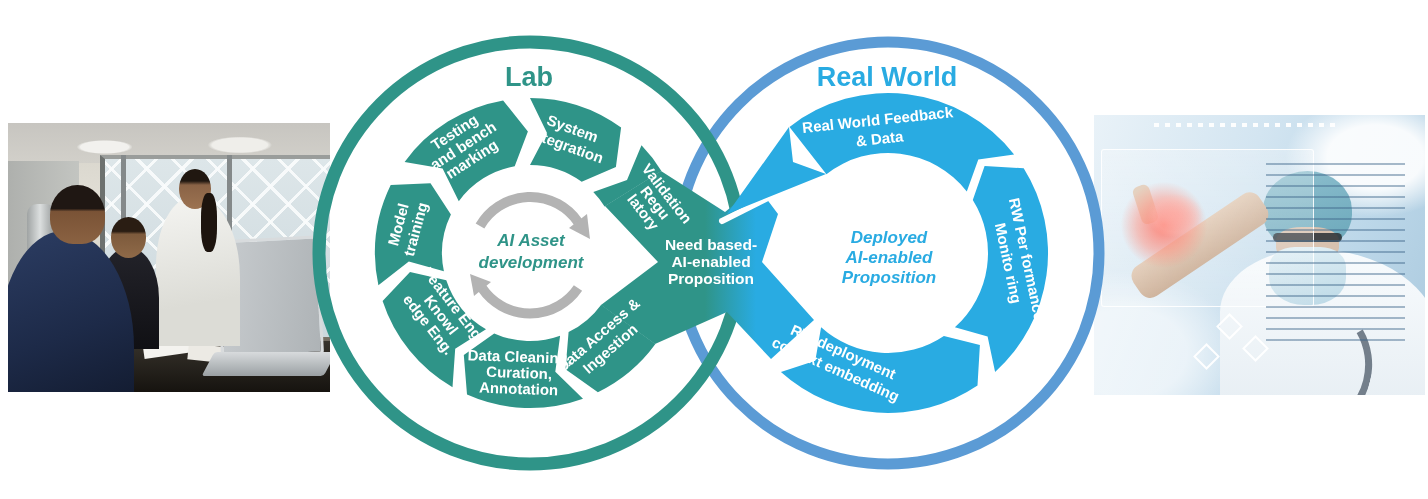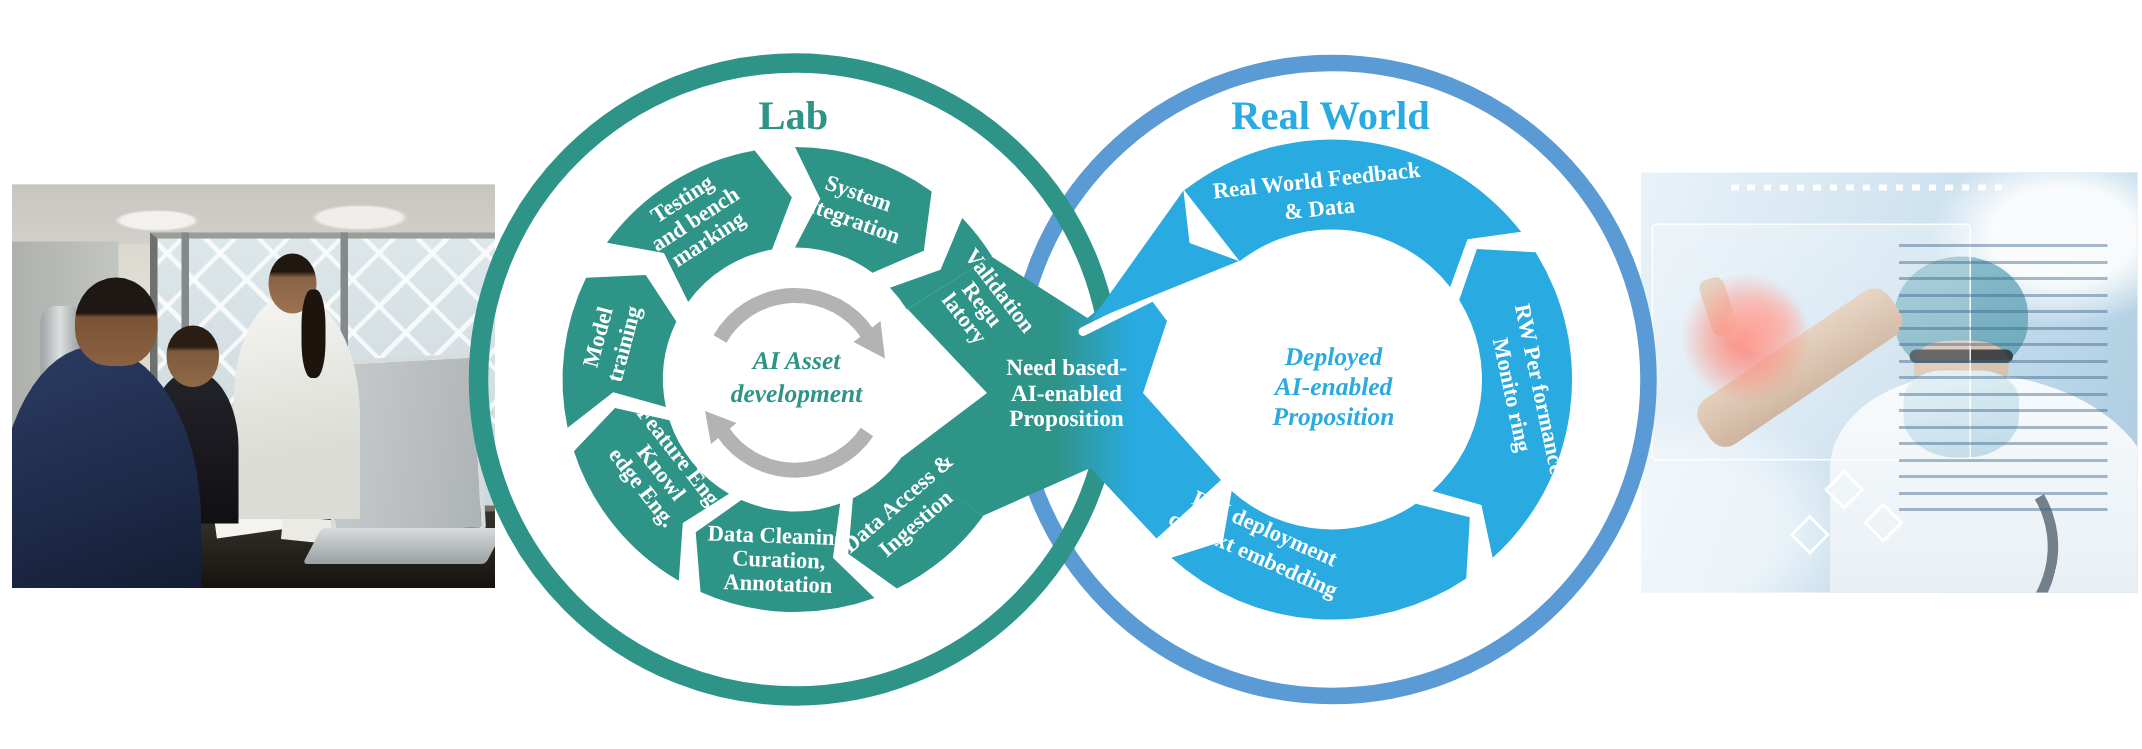--- a/index.html
+++ b/index.html
@@ -1,20 +1,20 @@
 <!DOCTYPE html>
 <html style="--teal: #2F9488; --blue: #29ABE2; --ring-blue: #5B9BD5; --gray: #B3B3B3;"><head>
 <meta charset="utf-8">
 <style>
   :root{
     --teal:#2F9488; --blue:#29ABE2; --ring-blue:#5B9BD5; --gray:#B3B3B3; --white:#FFFFFF;
   }
   html,body{margin:0;padding:0;background:#fff;}
   .stage{position:relative;width:1428px;height:499px;overflow:hidden;background:#fff;
-         font-family:Liberation Serif, serif;}
+         font-family:Liberation Sans, sans-serif;}
   .photo{position:absolute;overflow:hidden;}
   .photo *{position:absolute;}
   
   #photo-left{left:8px;top:123px;width:322px;height:269px;
     background:linear-gradient(180deg,#c2bfb8 0%,#d9d6cd 10%,#e4e1d8 34%,#d3cfc2 58%,#8a8276 76%,#3c372e 92%);}
   .pl-ceiling{left:0;top:0;width:100%;height:15%;
     background:radial-gradient(ellipse 40px 10px at 30% 60%,#f2f1ee 0 60%,transparent 70%),
                radial-gradient(ellipse 46px 12px at 72% 55%,#efeeea 0 60%,transparent 70%),
                linear-gradient(#c7c5c0,#d2d0ca);}
   .pl-window{right:0;top:12%;width:70%;height:66%;

